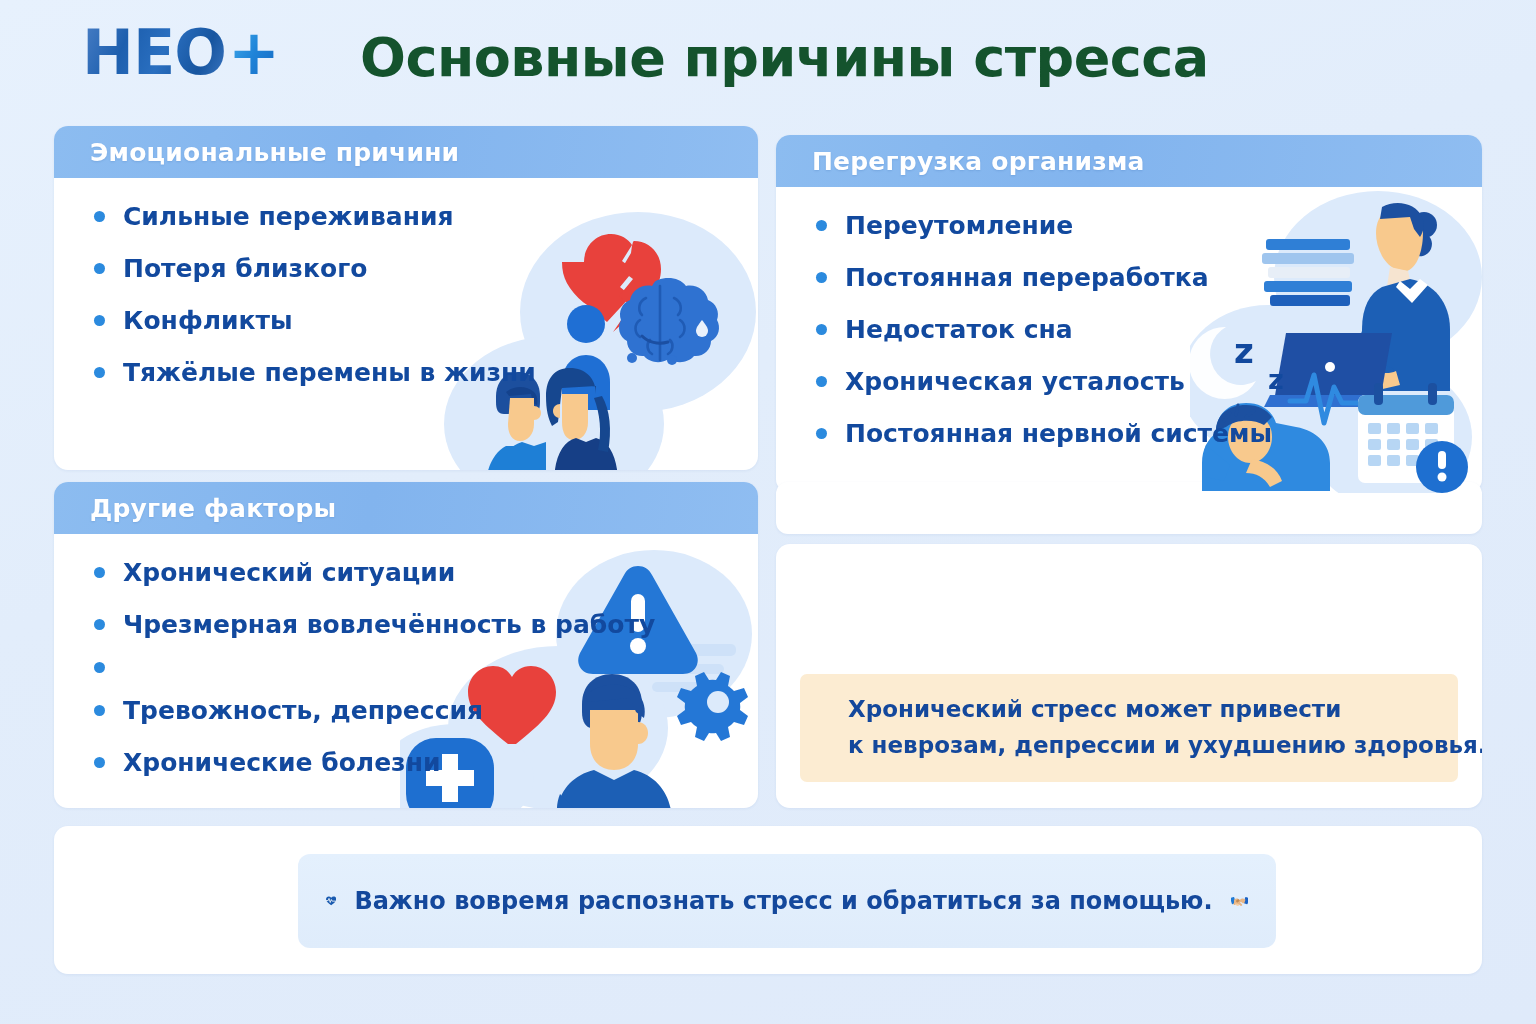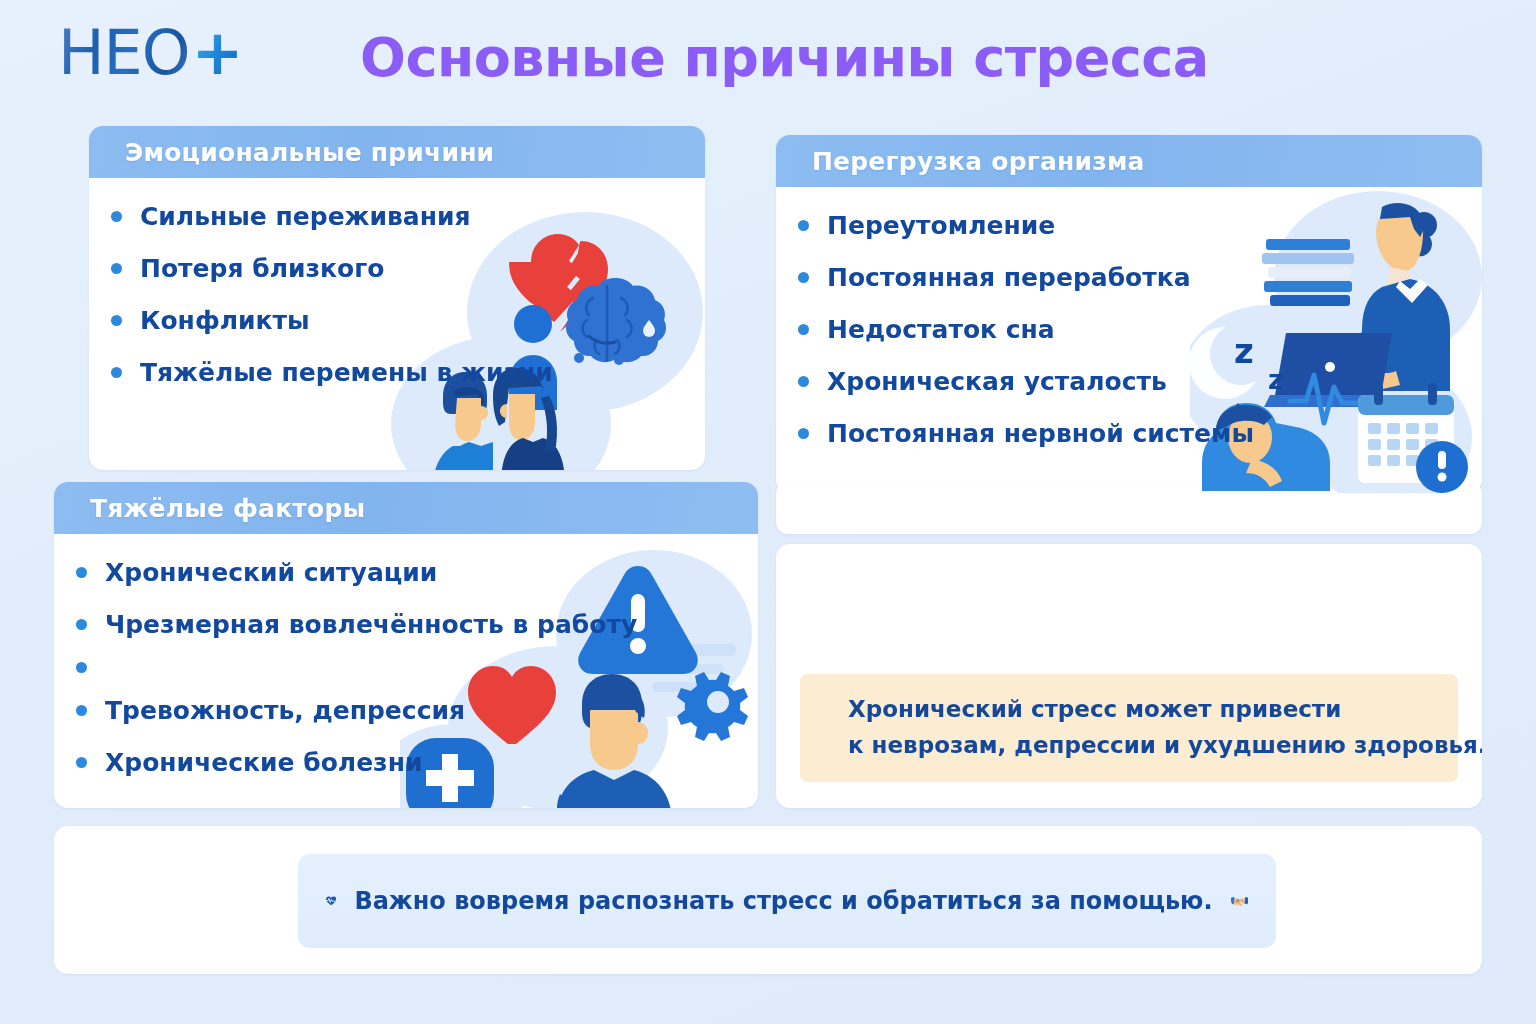--- a/index.html
+++ b/index.html
@@ -37,39 +37,40 @@
     font-weight: 700;
     letter-spacing: -1px;
     line-height: 1;
   }
   .logo-text {
     background: linear-gradient(115deg, #4a7fc6 0%, #1d5fae 30%, #2a6fc0 55%, #17559f 80%, #3d79c5 100%);
     -webkit-background-clip: text;
     background-clip: text;
     color: transparent;
     font-family: "DejaVu Sans", sans-serif;
-    font-weight: 400;
+    font-weight: 700;
+    margin-left: 24px;
   }
   .logo-plus {
     background: linear-gradient(120deg, #49b3ef 0%, #1f84d8 50%, #1565bf 100%);
     -webkit-background-clip: text;
     background-clip: text;
     color: transparent;
     font-family: "DejaVu Sans", sans-serif;
     font-weight: 700;
     margin-left: 2px;
   }
 
   .page-title {
     position: absolute;
     left: 360px;
     top: 26px;
     font-size: 54px;
     font-weight: 700;
-    color: #8b5cf6;
+    color: #14532d;
     letter-spacing: -0.5px;
     font-family: "DejaVu Sans", sans-serif;
     white-space: nowrap;
   }
 
   
   .card {
     position: absolute;
     background: #ffffff;
     border-radius: 14px;
@@ -89,21 +90,21 @@
     font-size: 25px;
     font-weight: 700;
     font-family: "DejaVu Sans", sans-serif;
     letter-spacing: 0.2px;
     text-shadow: 0 1px 2px rgba(40,90,160,.18);
   }
 
   .card-body {
     position: relative;
     height: calc(100% - 52px);
-    padding: 24px 0 0 22px;
+    padding: 24px 0 0 40px;
   }
 
   .bullet-list { list-style: none; position: relative; z-index: 3; }
   .bullet-item {
     display: flex;
     align-items: center;
     margin-bottom: 23px;
     font-size: 25px;
     color: #12499e;
     font-weight: 600;
@@ -112,21 +113,21 @@
   }
   .bullet-dot {
     width: 11px; height: 11px;
     border-radius: 50%;
     background: #2b8ade;
     margin-right: 18px;
     flex: 0 0 auto;
   }
 
   
-  #card-emotional { left: 54px;  top: 126px; width: 616px; height: 344px; margin-left: 35px; }
+  #card-emotional { left: 54px;  top: 126px; width: 704px; height: 344px; }
   #card-overload  { left: 776px; top: 126px; width: 706px; height: 358px; margin-top: 9px; }
   #card-other     { left: 54px;  top: 482px; width: 704px; height: 326px; }
   #card-spacer    { left: 776px; top: 482px; width: 706px; height: 52px;  background:#fff; border-radius:12px;}
   #card-warning   { left: 776px; top: 544px; width: 706px; height: 264px; }
   #card-footer    { left: 54px;  top: 826px; width: 1428px; height: 148px; }
 
   
   .illustration {
     position: absolute;
     pointer-events: none;
@@ -360,21 +361,21 @@
         <circle cx="84" cy="96" r="4.5" fill="#ffffff"></circle>
       </g>
     </svg>
   </div>
 </section>
 
 <div class="card" id="card-spacer"></div>
 
 <section class="card" id="card-other">
   <div class="card-header">
-    <span class="card-header-title">Тяжёлые факторы</span>
+    <span class="card-header-title">Другие факторы</span>
   </div>
   <div class="card-body">
     <ul class="bullet-list">
       <li class="bullet-item">
           <span class="bullet-dot"></span>
           <span>Хронический ситуации</span>
         </li>
       <li class="bullet-item">
           <span class="bullet-dot"></span>
           <span>Чрезмерная вовлечённость в работу</span>

